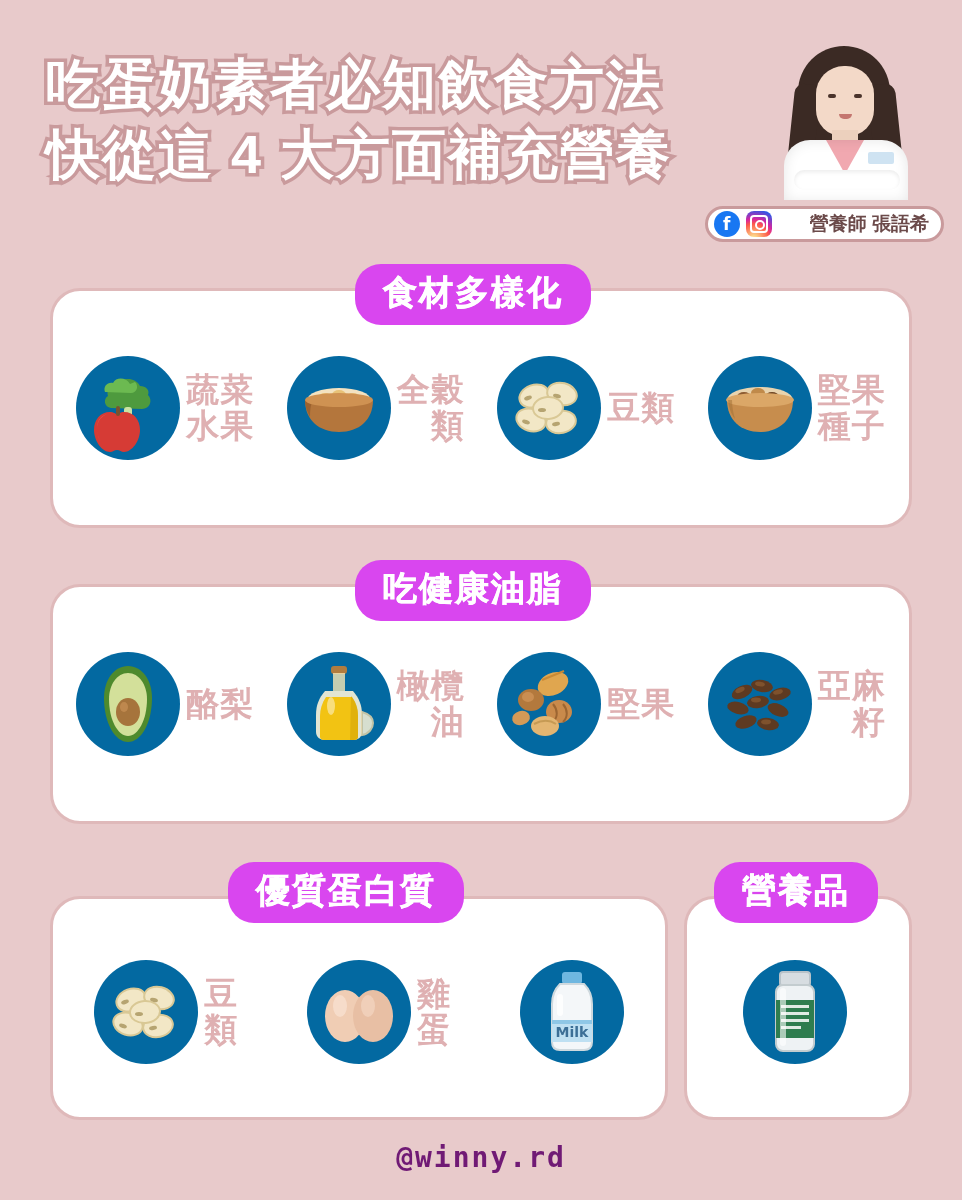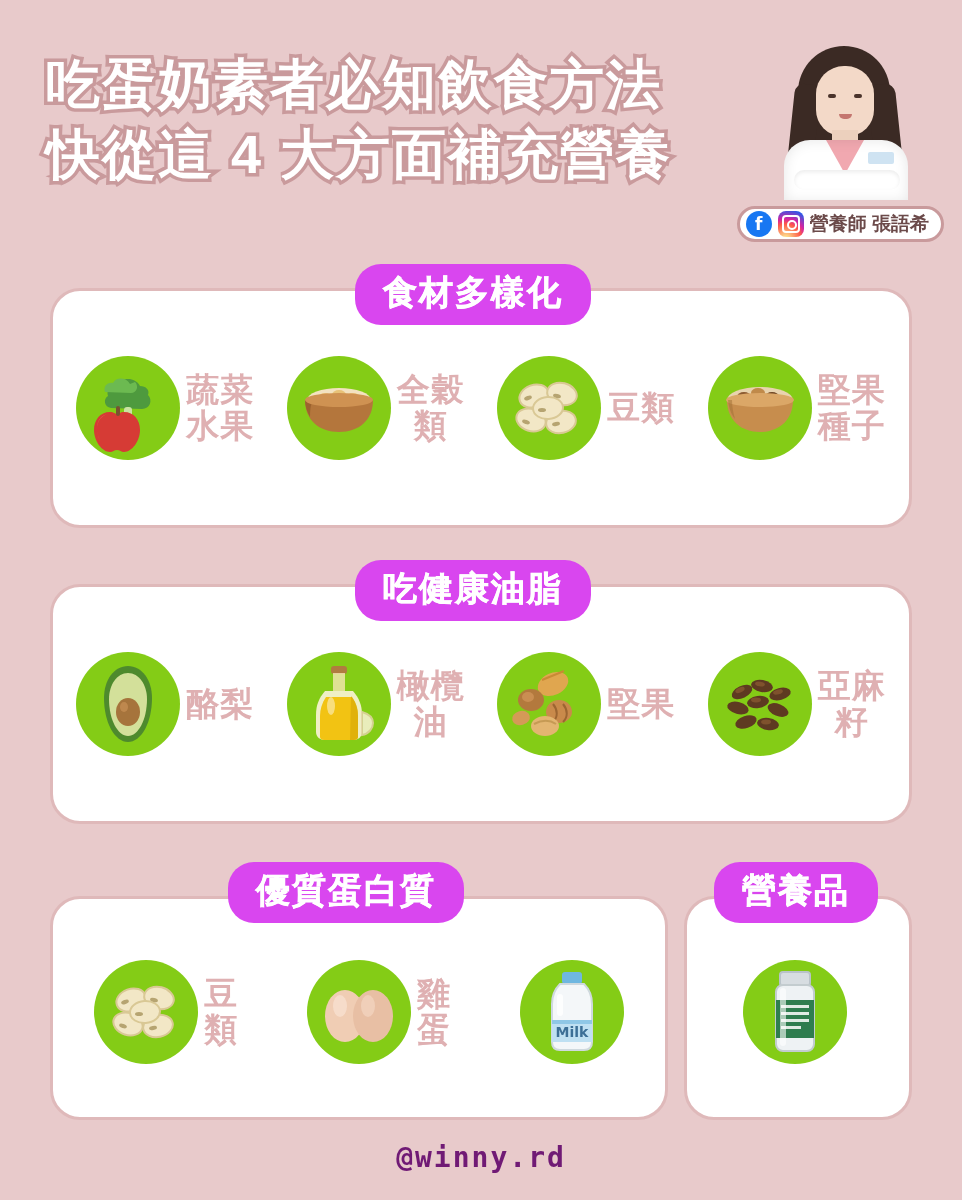--- a/index.html
+++ b/index.html
@@ -172,20 +172,21 @@
     position: absolute; left: 3px; top: 3px;
     width: 6px; height: 6px;
     border: 2px solid #fff;
     border-radius: 50%;
   }
   .social-name {
     font-size: 19px;
     font-weight: bold;
     color: #6b4a4a;
     white-space: nowrap;
+    margin-left: 32px;
   }
 
   
   .card {
     position: absolute;
     background: #ffffff;
     border: 3px solid #dfb9ba;
     border-radius: 30px;
     box-sizing: border-box;
   }
@@ -211,38 +212,38 @@
     justify-content: space-around;
   }
   .item {
     display: flex;
     align-items: center;
     gap: 6px;
   }
   .thumb {
     width: 104px; height: 104px;
     border-radius: 50%;
-    background: #84cc16;
+    background: #0369a1;
     display: flex;
     align-items: center;
     justify-content: center;
     font-size: 62px;
     line-height: 1;
     font-family: "DejaVu Sans", sans-serif;
     position: relative;
     flex: none;
   }
   .item-label {
     font-size: 33px;
     font-weight: bold;
     color: #dfb0b2;
     line-height: 1.08;
     letter-spacing: 1px;
     white-space: pre-line;
-    text-align: center;
+    text-align: right;
   }
 
   
   .thumb svg { display: block; }
 
   .footer-handle {
     position: absolute;
     left: 0; right: 0;
     bottom: 26px;
     text-align: center;

